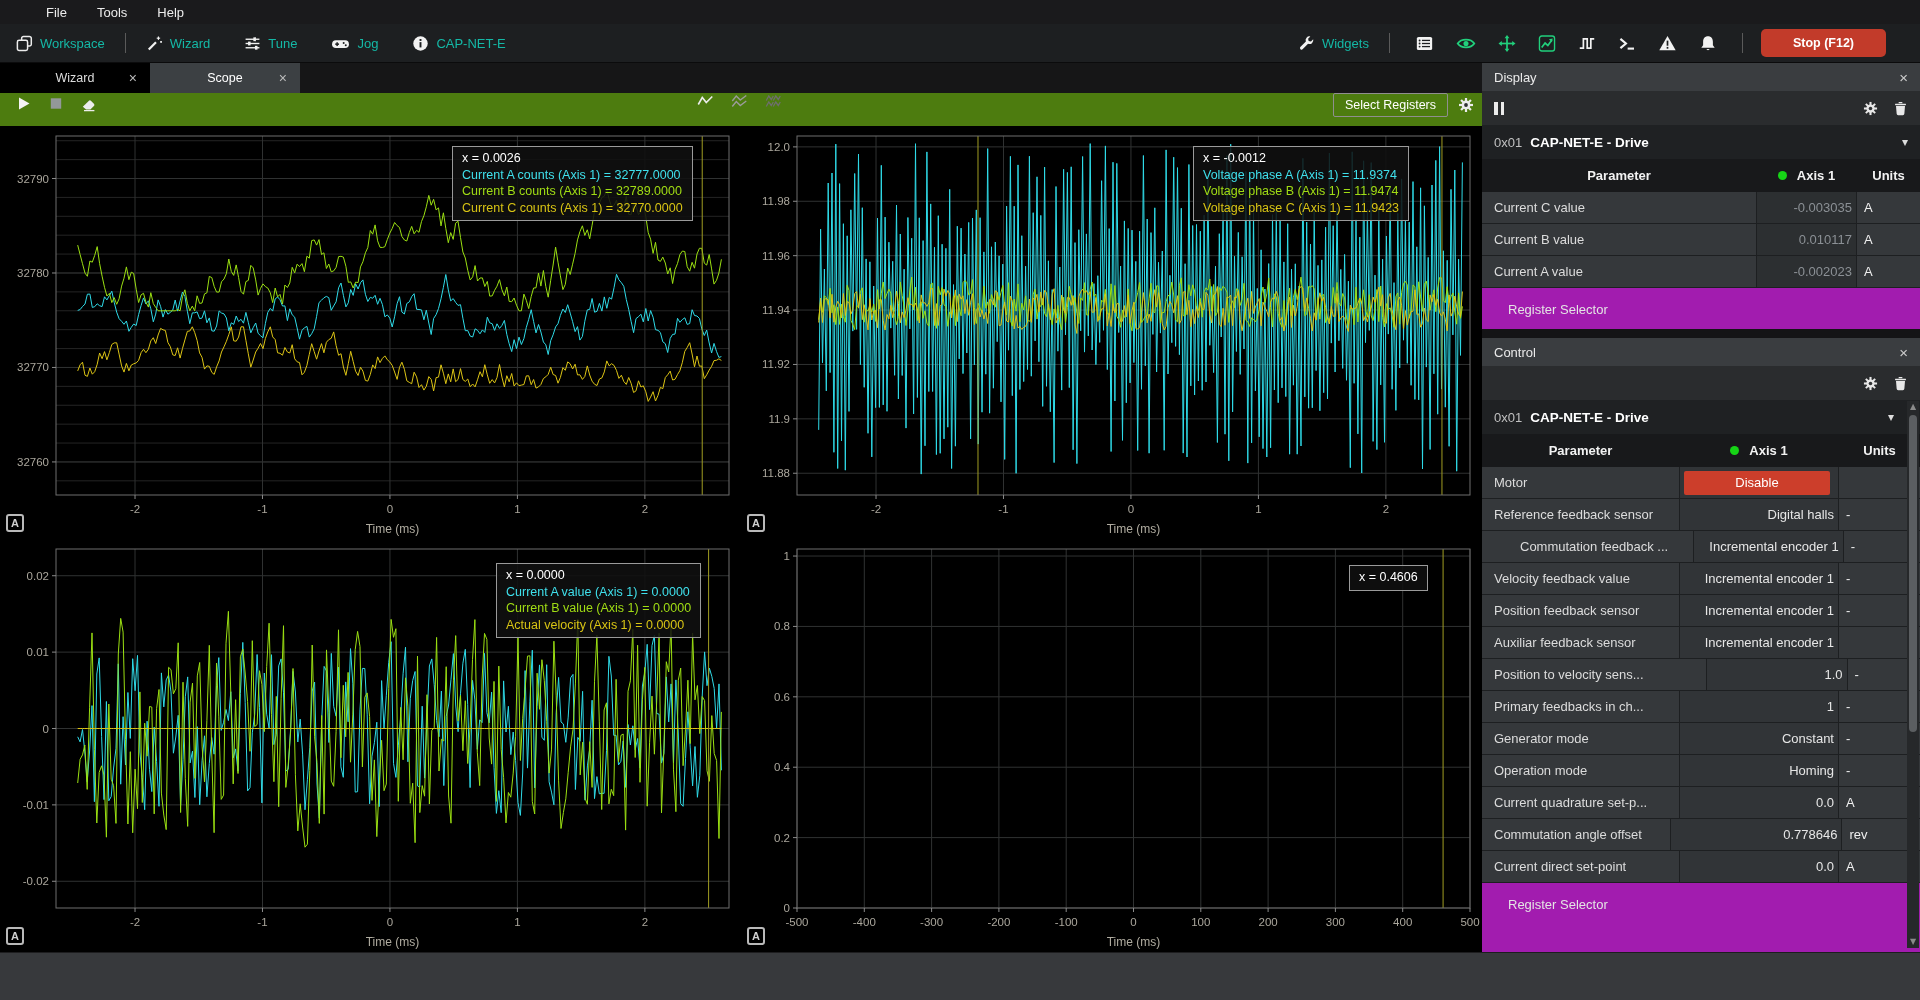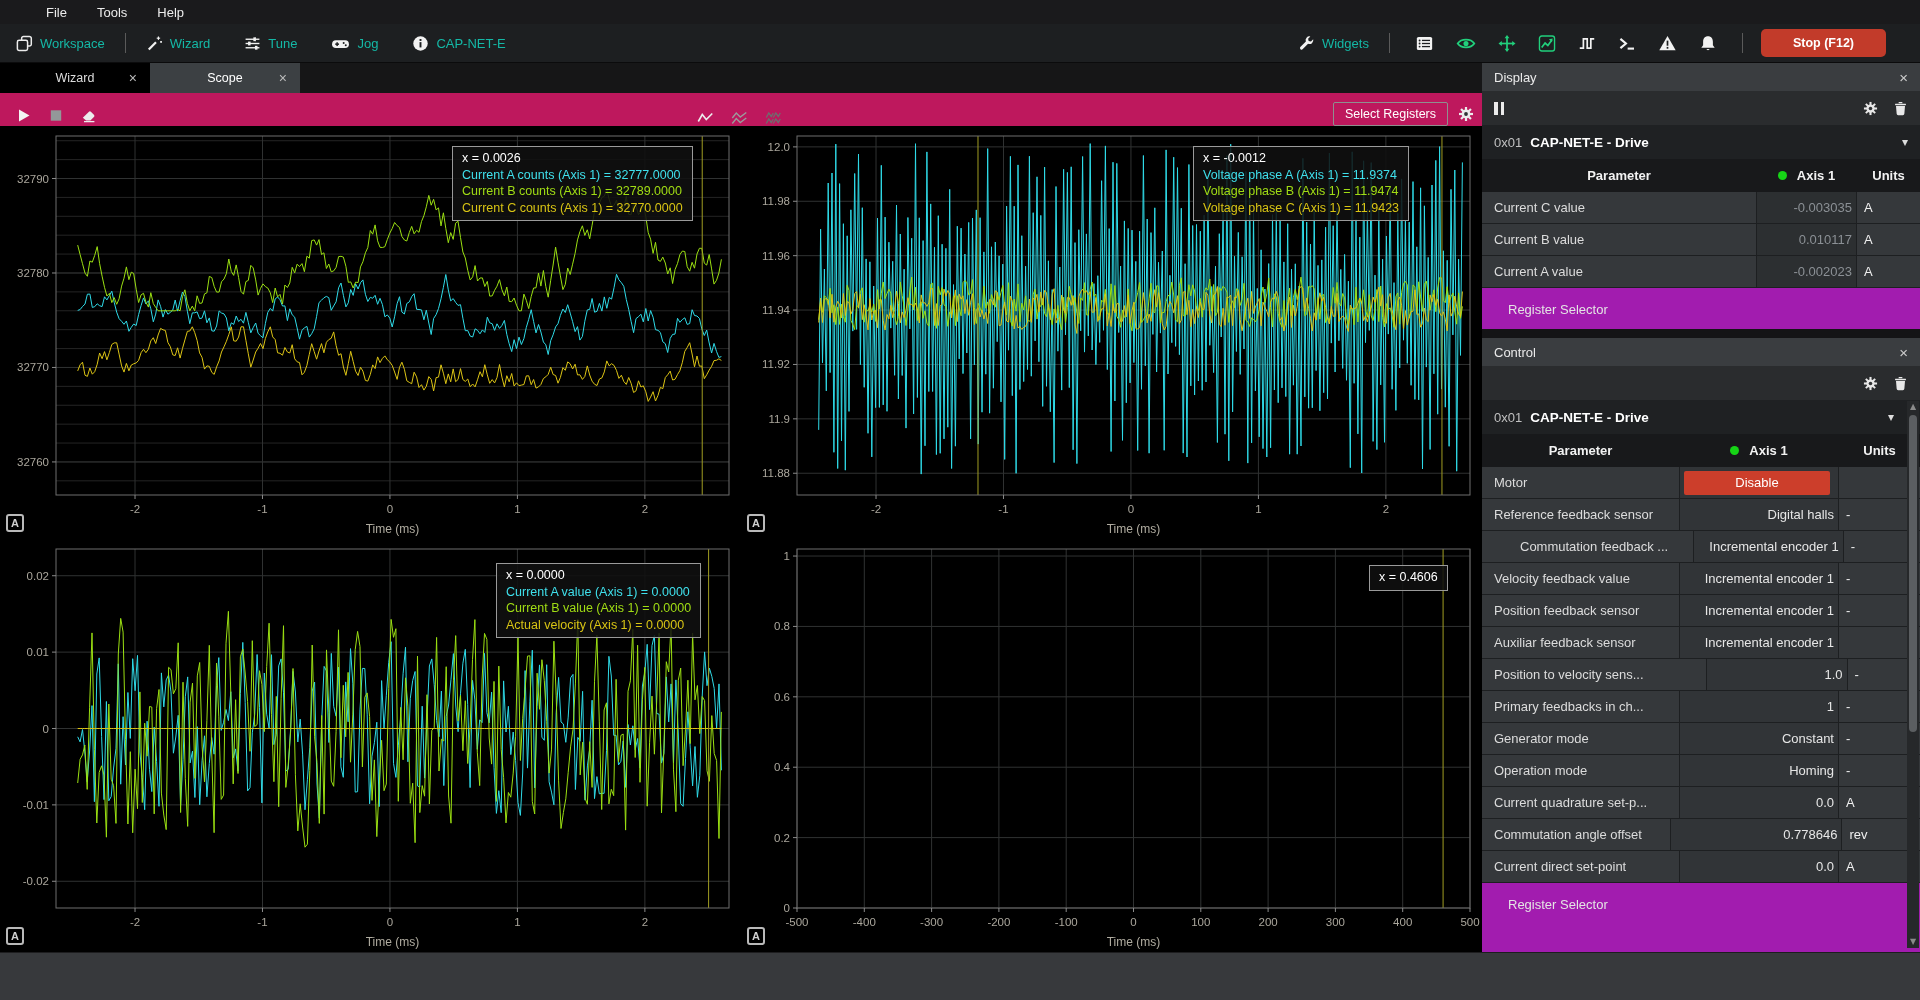--- a/index.html
+++ b/index.html
@@ -29,21 +29,21 @@
   .workarea { display:flex; height:889px; }
   .left-col { width:1482px; display:flex; flex-direction:column; }
 
   .tabbar { height:30px; background:#161617; display:flex; }
   .tab { width:150px; display:flex; align-items:center; justify-content:center;
     position:relative; font-size:12.5px; }
   .tab .tab-close { position:absolute; right:13px; color:#bbb; font-size:14px; }
   .tab-inactive { background:#000; color:#ddd; }
   .tab-active { background:#3c4043; color:#fff; }
 
-  .scope-toolbar { height:33px; background:#be185d; display:flex; align-items:flex-end;
+  .scope-toolbar { height:33px; background:#4d7c0f; display:flex; align-items:flex-start;
     position:relative; padding:0 8px; }
   .st-btn { padding:3px 9px; display:flex; align-items:center; }
   .st-center { position:absolute; left:50%; transform:translateX(-52%);
     display:flex; gap:16px; align-items:center; }
   .st-right { margin-left:auto; display:flex; align-items:center; gap:10px; }
   .select-reg-btn { border:1px solid #8f8f8f; background:transparent; color:#fff;
     font-size:12.5px; padding:4px 11px; border-radius:2px;
     font-family:"Liberation Sans",sans-serif; }
 
   .plots { height:826px; background:#000; display:grid;
@@ -562,21 +562,21 @@
               <text x="459.8" y="387" text-anchor="middle" fill="#aaa69c" font-size="11.5">100</text>
               <line x1="527.0999999999999" y1="369" x2="527.0999999999999" y2="373" stroke="#8a8a8a"></line>
               <text x="527.0999999999999" y="387" text-anchor="middle" fill="#aaa69c" font-size="11.5">200</text>
               <line x1="594.4" y1="369" x2="594.4" y2="373" stroke="#8a8a8a"></line>
               <text x="594.4" y="387" text-anchor="middle" fill="#aaa69c" font-size="11.5">300</text>
               <line x1="661.7" y1="369" x2="661.7" y2="373" stroke="#8a8a8a"></line>
               <text x="661.7" y="387" text-anchor="middle" fill="#aaa69c" font-size="11.5">400</text>
               <line x1="729" y1="369" x2="729" y2="373" stroke="#8a8a8a"></line>
               <text x="729" y="387" text-anchor="middle" fill="#aaa69c" font-size="11.5">500</text>
               <text x="392.5" y="407" text-anchor="middle" fill="#b0aca0" font-size="12">Time (ms)</text>
-            </svg><div class="plot-tooltip" style="left: 628px; top: 26px;">
+            </svg><div class="plot-tooltip" style="left: 608px; top: 26px;">
               <div class="tt-title">x = 0.4606</div>
             </div><div class="a-btn">A</div></div>
       </div>
     </div>
 
     <div class="right-panel">
       <div class="panel" id="display-panel">
         <div class="panel-titlebar">
           <span>Display</span>
           <span class="panel-close">×</span>

